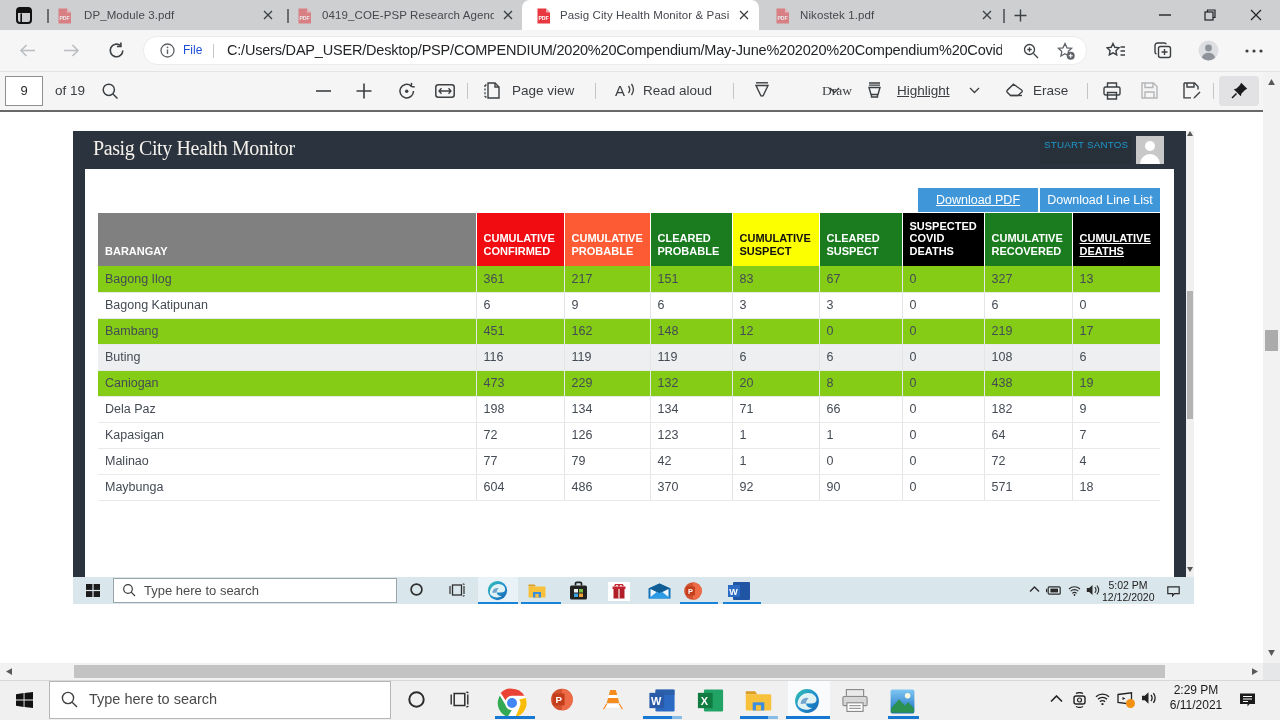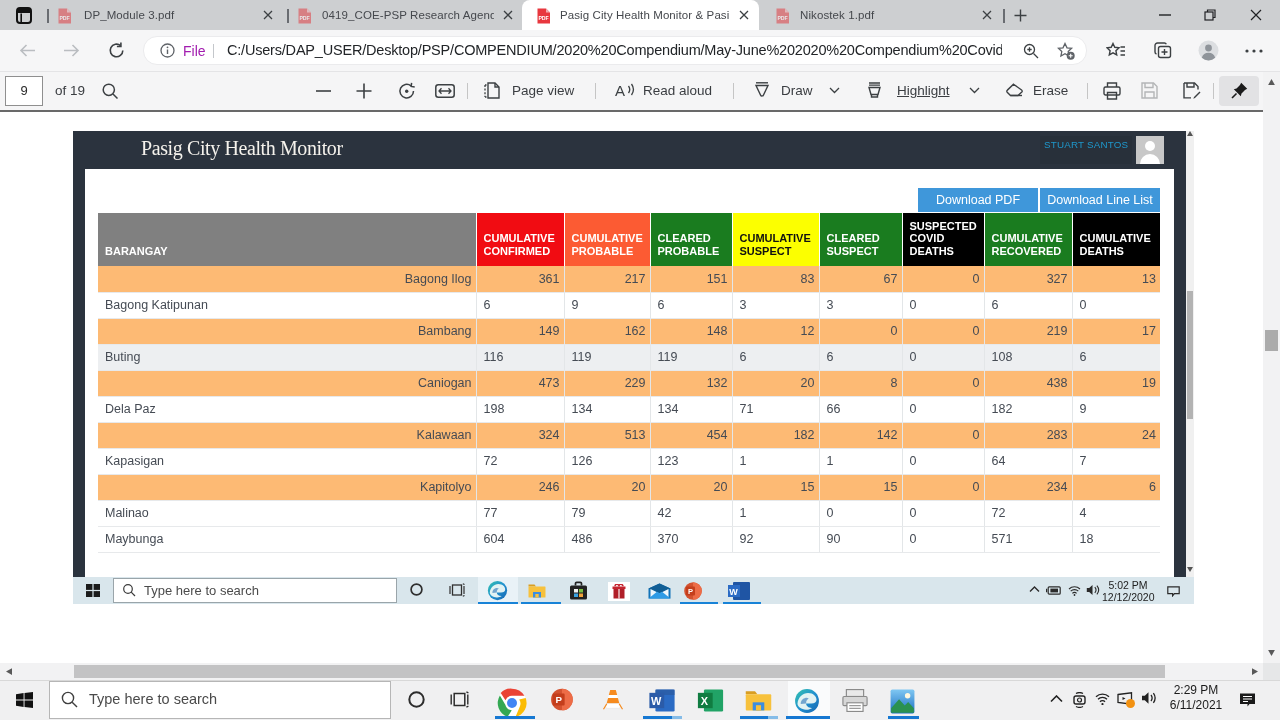--- a/index.html
+++ b/index.html
@@ -31,21 +31,21 @@
 
   table { border-collapse:collapse; table-layout:fixed; }
   #tbl { position:absolute; left:25px; top:82px; width:1062px; }
   #tbl th { font-size:11px; line-height:12.5px; font-weight:bold; color:#fff;
      text-align:left; vertical-align:bottom; padding:0 4px 9px 7px;
      border-right:1px solid #fff; height:53px; }
   #tbl td { font-size:12.5px; color:#454b54; padding:0 4px 0 7px; height:26px;
      border-right:1px solid #e3e6e8; border-bottom:1px solid #e7e9eb;
      white-space:nowrap; overflow:hidden; }
   #tbl th:last-child, #tbl td:last-child { border-right:none; }
-  #tbl tr.odd td { background:#fdba74;text-align:right; }
+  #tbl tr.odd td { background:#84cc16; }
   #tbl tr.hov td { background:#edeff1; }
 
   
   #itb { left:0; top:446px; width:1121px; height:27px; background:#d9e6ec; }
 
   
   #vsb { left:1263px; top:72px; width:17px; height:591px; background:#f2f2f3; }
   #hsb { left:0; top:663px; width:1263px; height:17px; background:#f2f2f3; }
   #sbcorner { left:1263px; top:663px; width:17px; height:17px; background:#e6e7e8; }
 
@@ -135,21 +135,21 @@
   <svg class="abs" style="left:108px;top:42px" width="17" height="17" viewBox="0 0 17 17">
     <path d="M14.8 8.5 a6.3 6.3 0 1 1 -2.2 -4.8" fill="none" stroke="#3c4043" stroke-width="1.6"></path>
     <path d="M12.9 0.5 v4 h-4" fill="none" stroke="#3c4043" stroke-width="1.6"></path>
   </svg>
 
   <svg class="abs" style="left:160px;top:43px" width="15" height="15" viewBox="0 0 15 15">
     <circle cx="7.5" cy="7.5" r="6.5" fill="none" stroke="#5f6368" stroke-width="1.3"></circle>
     <path d="M7.5 6.5 V11" stroke="#5f6368" stroke-width="1.4"></path>
     <circle cx="7.5" cy="4.3" r="0.9" fill="#5f6368"></circle>
   </svg>
-  <div class="abs" style="left:183px;top:43px;font-size:14px;color:#a21caf;">File</div>
+  <div class="abs" style="left:183px;top:43px;font-size:12px;color:#1d4ed8;">File</div>
   <div class="abs" style="left:213px;top:44px;width:1px;height:14px;background:#c4c7cb;"></div>
   <div class="abs" style="left:227px;top:42px;width:775px;font-size:14.5px;letter-spacing:-0.2px;color:#222528;white-space:nowrap;overflow:hidden;">C:/Users/DAP_USER/Desktop/PSP/COMPENDIUM/2020%20Compendium/May-June%202020%20Compendium%20Covid%2...</div>
   <svg class="abs" style="left:1023px;top:43px" width="16" height="16" viewBox="0 0 16 16">
     <circle cx="6.5" cy="6.5" r="5" fill="none" stroke="#3c4043" stroke-width="1.3"></circle>
     <path d="M10.5 10.5 L15 15 M4.3 6.5 h4.4 M6.5 4.3 v4.4" stroke="#3c4043" stroke-width="1.3" fill="none"></path>
   </svg>
   <svg class="abs" style="left:1057px;top:42px" width="18" height="18" viewBox="0 0 18 18">
     <path d="M8 1.5 l2 4.3 4.6 0.5 -3.4 3.2 0.9 4.6 -4.1 -2.3 -4.1 2.3 0.9 -4.6 -3.4 -3.2 4.6 -0.5 z" fill="none" stroke="#5f6368" stroke-width="1.3"></path>
     <circle cx="13.7" cy="13.7" r="4" fill="#5f6368"></circle>
     <path d="M13.7 11.7 v4 M11.7 13.7 h4" stroke="#fff" stroke-width="1.1"></path>
@@ -213,21 +213,21 @@
   <svg class="abs" style="left:615px;top:82px" width="20" height="17" viewBox="0 0 20 17">
     <text x="0" y="14" font-size="15" fill="#3c4043" font-family="Liberation Sans">A</text>
     <path d="M13.5 4 a6 6 0 0 1 0 7 M16.5 2 a9.5 9.5 0 0 1 0 11" fill="none" stroke="#3c4043" stroke-width="1.3"></path>
   </svg>
   <div class="abs tbtxt" style="left:643px;">Read aloud</div>
   <div class="abs tbsep" style="left:733px;"></div>
   <svg class="abs" style="left:754px;top:82px" width="16" height="17" viewBox="0 0 16 17">
     <path d="M2 3.5 h12 l-4.5 9.5 a1.6 1.6 0 0 1 -3 0 z" fill="none" stroke="#3c4043" stroke-width="1.4"></path>
     <path d="M2 0.8 h12" stroke="#3c4043" stroke-width="1.4"></path>
   </svg>
-  <div class="abs tbtxt" style="left:781px;">Draw</div>
+  <div class="abs tbtxt" style="left:822px;font-family:Liberation Serif, serif;">Draw</div>
   <svg class="abs" style="left:829px;top:87px" width="11" height="7" viewBox="0 0 11 7">
     <path d="M1 1 L5.5 5.5 L10 1" fill="none" stroke="#3c4043" stroke-width="1.3"></path>
   </svg>
   <svg class="abs" style="left:866px;top:82px" width="17" height="17" viewBox="0 0 17 17">
     <path d="M3 5.5 h11 l-2 7 h-7 z" fill="none" stroke="#3c4043" stroke-width="1.4"></path>
     <path d="M5.5 12.5 v2.5 h6 v-2.5" fill="none" stroke="#3c4043" stroke-width="1.4"></path>
     <path d="M3 1 h11 M3 3.2 h11" stroke="#3c4043" stroke-width="1.3"></path>
   </svg>
   <div class="abs tbtxt" style="left:897px;text-decoration:underline;">Highlight</div>
   <svg class="abs" style="left:969px;top:87px" width="11" height="7" viewBox="0 0 11 7">
@@ -255,32 +255,32 @@
   <div class="abs tbsep" style="left:1213px;"></div>
   <div class="abs" style="left:1219px;top:76px;width:40px;height:30px;background:#e2e2e4;border-radius:4px;"></div>
   <svg class="abs" style="left:1231px;top:82px" width="17" height="18" viewBox="0 0 17 18">
     <path d="M10.2 0.8 L16.2 6.8 L14 8 L10.5 11.5 L9.8 14.2 L2.8 7.2 L5.5 6.5 L9 3 Z" fill="#1b1b1b"></path>
     <path d="M5.5 11.5 L1 16" stroke="#1b1b1b" stroke-width="1.6"></path>
   </svg>
 
   <div class="abs" id="page">
     <div class="abs" id="pagenavy"></div>
     <div class="abs" style="left:20px; top:6px; font-family:'Liberation Serif',serif;
-         font-size:20px; letter-spacing:-0.4px; color:#f5f2ec;margin-left:48px;">Pasig City Health Monitor</div>
+         font-size:20px; letter-spacing:-0.4px; color:#f5f2ec;">Pasig City Health Monitor</div>
     <div class="abs" style="left:967px; top:5px; width:92px; height:28px; background:#28303a;"></div>
     <div class="abs" style="left:971px; top:8px; width:84px; text-align:center; font-size:9.8px; white-space:nowrap;
          letter-spacing:0.2px; color:#1e97cb;">STUART SANTOS</div>
     <div class="abs" style="left:1063px; top:5px; width:28px; height:28px; background:#c8c8c8;">
       <svg width="28" height="28" viewBox="0 0 28 28">
         <circle cx="14" cy="10" r="5" fill="#fff"></circle>
         <path d="M4 28 a10 10 0 0 1 20 0 z" fill="#fff"></path>
       </svg>
     </div>
     <div class="abs" id="card"></div>
-    <div class="abs dlbtn" style="left:845px;">Download PDF</div>
+    <div class="abs dlbtn" style="left:845px;text-decoration:underline;">Download PDF</div>
     <div class="abs dlbtn" style="left:967px;">Download Line List</div>
 
     <table id="tbl">
       <colgroup>
         <col style="width:378px">
           <col style="width:88px">
           <col style="width:86px">
         <col style="width:82px">
           <col style="width:87px">
           <col style="width:83px">
@@ -291,21 +291,21 @@
       <tbody>
           <tr>
         <th style="background:#808080;">BARANGAY</th>
         <th style="background:#f10c12;">CUMULATIVE CONFIRMED</th>
         <th style="background:#fc5b33;">CUMULATIVE PROBABLE</th>
         <th style="background:#1a7c1f;">CLEARED PROBABLE</th>
         <th style="background:#fcff00; color:#111;">CUMULATIVE SUSPECT</th>
         <th style="background:#1a7c1f;">CLEARED SUSPECT</th>
         <th style="background:#000;">SUSPECTED COVID DEATHS</th>
         <th style="background:#1a7c1f;">CUMULATIVE RECOVERED</th>
-        <th style="background:#000;">CUMULATIVE DEATHS</th>
+        <th style="background:#000;text-decoration:underline;">CUMULATIVE DEATHS</th>
       </tr>
       <tr class="odd">
             <td>Bagong Ilog</td>
             <td>361</td>
             <td>217</td>
             <td>151</td>
             <td>83</td>
             <td>67</td>
             <td>0</td>
             <td>327</td>
@@ -317,21 +317,21 @@
             <td>9</td>
             <td>6</td>
             <td>3</td>
             <td>3</td>
             <td>0</td>
             <td>6</td>
             <td>0</td>
           </tr>
       <tr class="odd">
             <td>Bambang</td>
-            <td>149</td>
+            <td>451</td>
             <td>162</td>
             <td>148</td>
             <td>12</td>
             <td>0</td>
             <td>0</td>
             <td>219</td>
             <td>17</td>
           </tr>
       <tr class="hov">
             <td>Buting</td>
@@ -359,52 +359,30 @@
             <td>Dela Paz</td>
             <td>198</td>
             <td>134</td>
             <td>134</td>
             <td>71</td>
             <td>66</td>
             <td>0</td>
             <td>182</td>
             <td>9</td>
           </tr>
-      <tr class="odd">
-            <td>Kalawaan</td>
-            <td>324</td>
-            <td>513</td>
-            <td>454</td>
-            <td>182</td>
-            <td>142</td>
-            <td>0</td>
-            <td>283</td>
-            <td>24</td>
-          </tr>
       <tr>
             <td>Kapasigan</td>
             <td>72</td>
             <td>126</td>
             <td>123</td>
             <td>1</td>
             <td>1</td>
             <td>0</td>
             <td>64</td>
             <td>7</td>
-          </tr>
-      <tr class="odd">
-            <td>Kapitolyo</td>
-            <td>246</td>
-            <td>20</td>
-            <td>20</td>
-            <td>15</td>
-            <td>15</td>
-            <td>0</td>
-            <td>234</td>
-            <td>6</td>
           </tr>
       <tr>
             <td>Malinao</td>
             <td>77</td>
             <td>79</td>
             <td>42</td>
             <td>1</td>
             <td>0</td>
             <td>0</td>
             <td>72</td>

